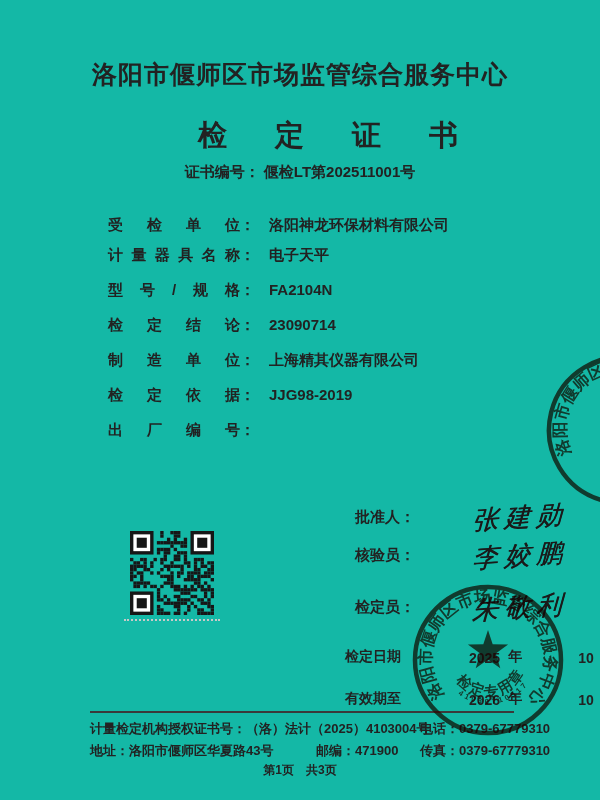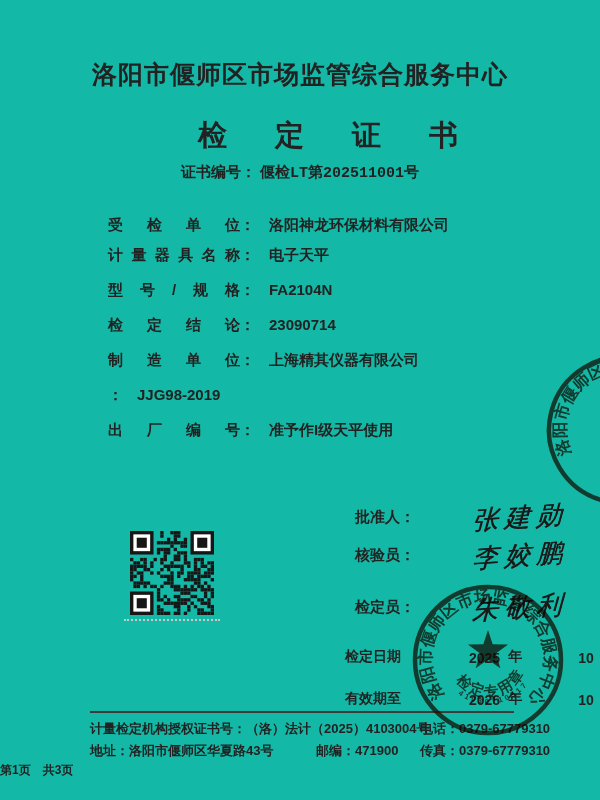--- a/index.html
+++ b/index.html
@@ -8,21 +8,21 @@
     background:#14b8a6;overflow:hidden;
     font-family:"Liberation Sans",sans-serif;color:#222;
   }
   .abs{position:absolute;}
   .org-title{top:58px;left:0;width:600px;text-align:center;
     font-size:25px;font-weight:700;letter-spacing:1px;}
   .doc-title{top:116px;left:0;width:574px;text-align:center;
     font-size:29px;font-weight:700;letter-spacing:20px;text-indent:20px;padding-left:41px;}
   .cert-no{top:163px;left:0;width:600px;text-align:center;
     font-size:15px;font-weight:700;}
-  .cert-no .v{margin-left:0;font-family:Liberation Mono, monospace;}
+  .cert-no .v{margin-left:0;}
   .fields{top:214px;left:108px;width:420px;}
   .frow{display:flex;align-items:flex-start;margin-bottom:9px;
     font-size:15px;font-weight:700;line-height:21px;}
   .frow.gap{margin-top:14px;}
   .flabel{display:inline-block;width:132px;text-align:justify;
     text-align-last:justify;white-space:nowrap;}
   .fcolon{display:inline-block;}
   .fvalue{margin-left:14px;white-space:nowrap;}
   .sig-row{left:355px;font-size:15px;font-weight:700;display:flex;align-items:center;gap:43px;}
   .sig-name{margin-left:14px;font-size:26px;font-weight:400;font-style:italic;
@@ -36,21 +36,21 @@
   .date-row .num{margin-right:8px;padding-left:46px;}
   .date-row .cn{margin-right:10px;}
   .rule{left:90px;top:711px;width:424px;height:2px;background:#3a3a3a;}
   .foot1{top:720px;left:0;width:600px;font-size:13px;font-weight:700;}
   .foot1 .a{position:absolute;left:90px;white-space:nowrap;}
   .foot1 .b{position:absolute;left:420px;white-space:nowrap;}
   .foot2{top:742px;left:0;width:600px;font-size:13px;font-weight:700;}
   .foot2 .a{position:absolute;left:90px;white-space:nowrap;}
   .foot2 .b{position:absolute;left:300px;white-space:nowrap;padding-left:16px;}
   .foot2 .c{position:absolute;left:420px;white-space:nowrap;}
-  .foot3{top:762px;left:0;width:600px;text-align:left;font-size:12px;font-weight:700;}
+  .foot3{top:762px;left:0;width:600px;text-align:center;font-size:12px;font-weight:700;}
   .seal{width:160px;height:160px;opacity:.88;mix-blend-mode:multiply;z-index:2;}
   .seal-main{left:408px;top:580px;}
   .seal-edge{left:542px;top:350px;transform:rotate(14deg);}
 </style>
 </head>
 <body>
 
 <div class="page">
 
   <div class="abs org-title">洛阳市偃师区市场监管综合服务中心</div>
@@ -81,27 +81,27 @@
       <span class="flabel">检定结论</span>
         <span class="fcolon">：</span>
       <span class="fvalue">23090714</span>
     </div>
     <div class="frow gap">
       <span class="flabel">制造单位</span>
         <span class="fcolon">：</span>
       <span class="fvalue">上海精其仪器有限公司</span>
     </div>
     <div class="frow gap">
+      <span class="flabel">检定依据</span>
         <span class="fcolon">：</span>
       <span class="fvalue">JJG98-2019</span>
     </div>
     <div class="frow gap">
       <span class="flabel">出厂编号</span>
         <span class="fcolon">：</span>
-      <span class="fvalue">准予作I级天平使用</span>
     </div>
   </div>
 
   <div class="abs sig-row" style="top:500px">
     <span>批准人：</span>
     <span class="sig-name">张建勋</span>
   </div>
   <div class="abs sig-row" style="top:538px">
     <span>核验员：</span>
     <span class="sig-name">李姣鹏</span>

